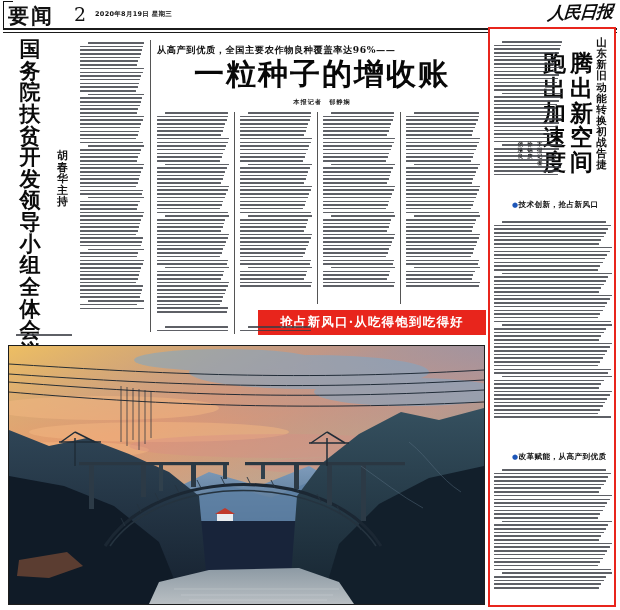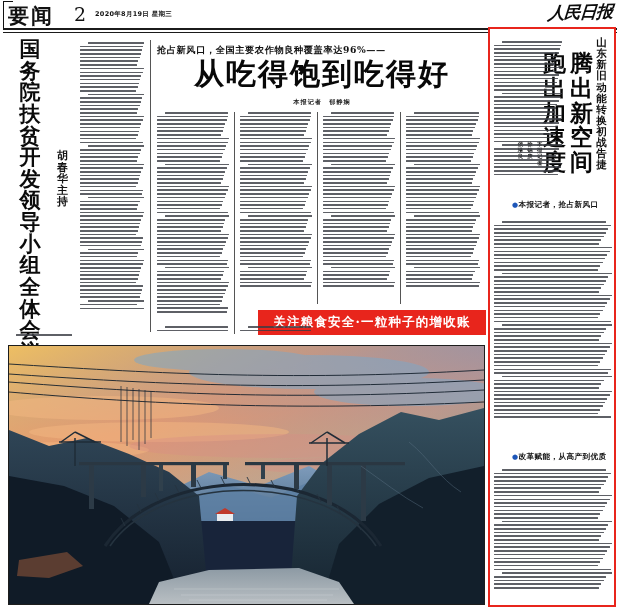--- a/index.html
+++ b/index.html
@@ -263,22 +263,22 @@
       <div class="ln" style="width:99%"></div>
       <div class="ln" style="width:97%"></div>
       <div class="ln" style="width:95%"></div>
       <div class="ln" style="width:93%"></div>
       <div class="ln i" style="width:91%"></div>
       <div class="ln" style="width:89%"></div>
       <div class="ln" style="width:100%"></div>
     </div>
   <div class="vline" style="left:150px;top:40px;height:292px;"></div>
 
-  <div class="center-shoulder">抢占新风口，全国主要农作物良种覆盖率达96%——</div>
-  <div class="center-head">从吃得饱到吃得好</div>
+  <div class="center-shoulder">从高产到优质，全国主要农作物良种覆盖率达96%——</div>
+  <div class="center-head">一粒种子的增收账</div>
   <div class="center-byline">本报记者　郁静娴</div>
 
   <div class="copy dense" style="left:157px;top:112px;width:72px;height:222px;">
       <div class="ln i" style="width:88%"></div>
       <div class="ln" style="width:99%"></div>
       <div class="ln" style="width:97%"></div>
       <div class="ln" style="width:95%"></div>
       <div class="ln" style="width:93%"></div>
       <div class="ln" style="width:91%"></div>
       <div class="ln" style="width:89%"></div>
@@ -479,21 +479,21 @@
       <div class="ln" style="width:91%"></div>
       <div class="ln" style="width:89%"></div>
       <div class="ln" style="width:100%"></div>
       <div class="ln" style="width:98%"></div>
     </div>
 
   <div class="vline" style="left:234px;top:112px;height:222px;"></div>
   <div class="vline" style="left:317px;top:112px;height:192px;"></div>
   <div class="vline" style="left:400px;top:112px;height:192px;"></div>
 
-  <div class="red-banner">关注粮食安全·一粒种子的增收账</div>
+  <div class="red-banner">抢占新风口·从吃得饱到吃得好</div>
 
   <div class="photo">
     <svg viewBox="0 0 475 258" preserveAspectRatio="none">
       <defs>
         <linearGradient id="sky" x1="0" y1="0" x2="0.35" y2="1">
           <stop offset="0%" stop-color="#3a7fb5"></stop>
           <stop offset="28%" stop-color="#6f93b8"></stop>
           <stop offset="52%" stop-color="#d99a6e"></stop>
           <stop offset="70%" stop-color="#f0b05c"></stop>
           <stop offset="100%" stop-color="#f6c96a"></stop>
@@ -828,21 +828,21 @@
         <div class="ln" style="width:88%"></div>
         <div class="ln" style="width:99%"></div>
         <div class="ln i" style="width:97%"></div>
         <div class="ln" style="width:95%"></div>
         <div class="ln" style="width:93%"></div>
         <div class="ln" style="width:91%"></div>
         <div class="ln" style="width:89%"></div>
       </div>
 
     <div class="sub-head" style="left:22px;top:170px;width:100px;">
-      <span class="bullet">●</span><span>本报记者，抢占新风口</span>
+      <span class="bullet">●</span><span>技术创新，抢占新风口</span>
     </div>
 
     <div class="sub-head" style="left:22px;top:422px;width:100px;">
       <span class="bullet">●</span><span>改革赋能，从高产到优质</span>
     </div>
   </div>
 
 </div>
 
 </body></html>

